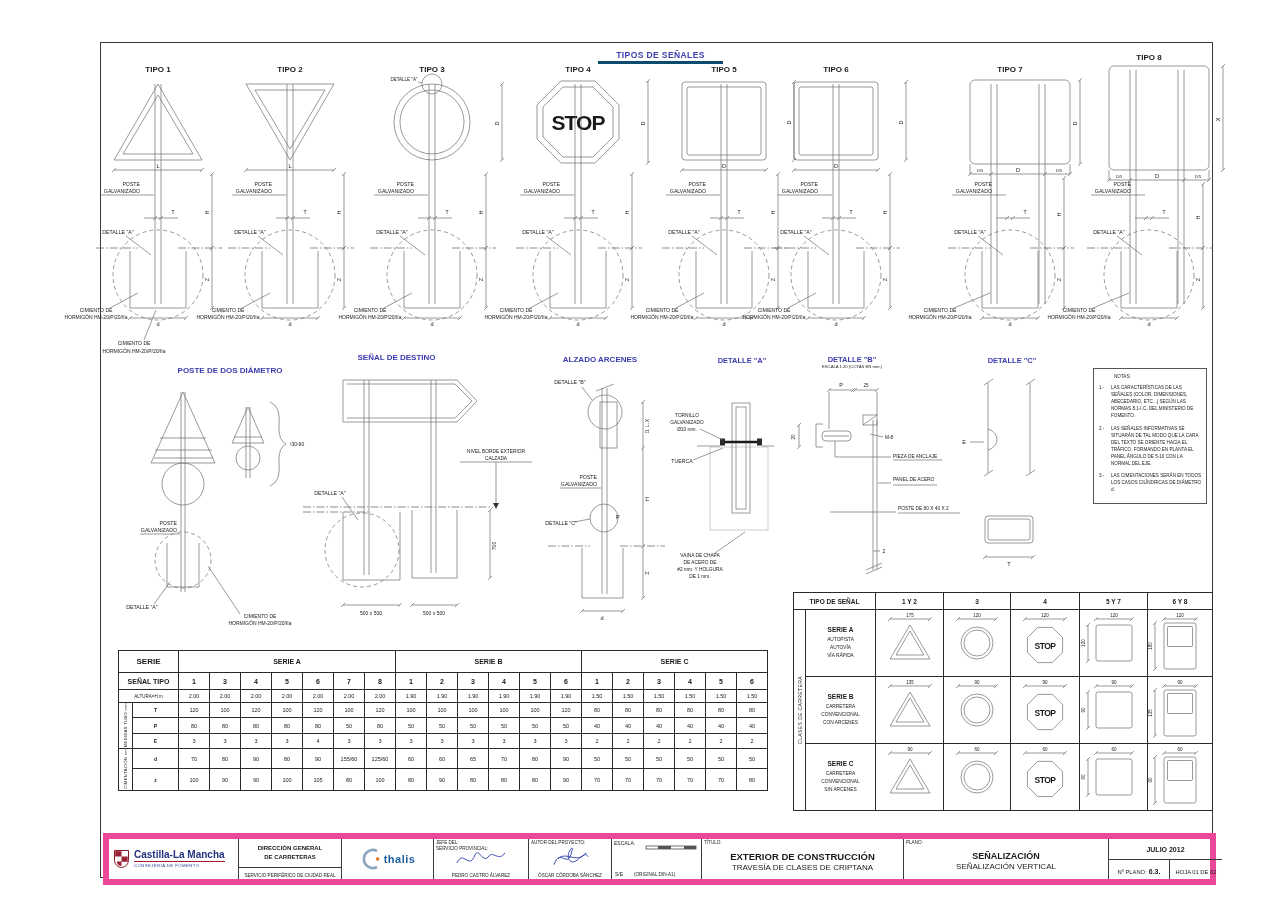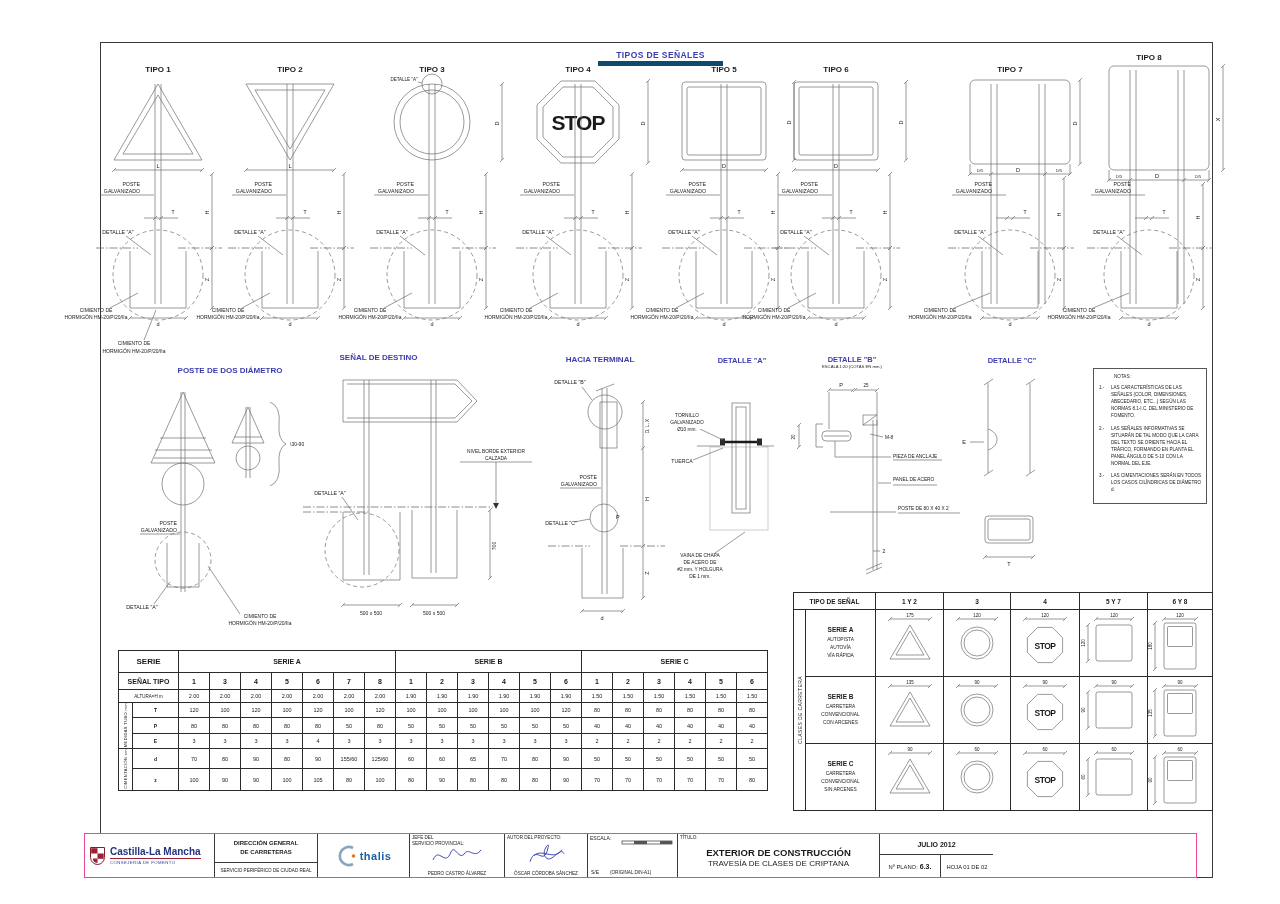--- a/index.html
+++ b/index.html
@@ -17,21 +17,21 @@
   .t8b{font-size:8px;font-weight:bold;}
   .stopT{font-size:21px;font-weight:bold;letter-spacing:-1px;}
   .stopS{font-size:8.5px;font-weight:bold;letter-spacing:-.5px;}
   .ln{stroke:#6f6f6f;stroke-width:.7;fill:none;}
   .lnD{stroke:#6f6f6f;stroke-width:.7;fill:none;stroke-dasharray:4 3;}
   .lnG{stroke:#6f6f6f;stroke-width:.8;fill:none;stroke-dasharray:8 2 1.5 2;}
   .lt{stroke:#ababab;stroke-width:.6;fill:none;}
   .thk{stroke:#1a1a1a;stroke-width:2.4;}
   .nut{fill:#2a2a2a;stroke:none;}
   .bhd{position:absolute;color:#3c3cae;font-weight:bold;text-align:center;}
-  .bhd-lg{font-size:8.5px;letter-spacing:.4px;border-bottom:5px solid #0c4a6e;padding-bottom:1px;text-align:center;}
+  .bhd-lg{font-size:8.5px;letter-spacing:.4px;border-bottom:3px solid #0c4a6e;padding-bottom:1px;text-align:center;}
   .bhd-md{font-size:8px;}
   .bhd-sm{font-size:7.5px;}
   .subesc{position:absolute;font-size:4.2px;color:#222;text-align:center;}
   .notas{position:absolute;left:1093px;top:368px;width:114px;height:136px;border:1px solid #555;
          font-size:4.6px;color:#222;padding:5px 4px 0 5px;box-sizing:border-box;background:#fff;}
   .notas-title{margin-left:15px;margin-bottom:5px;}
   .nota{display:flex;gap:3px;margin-bottom:5px;line-height:1.55;}
   .nnum{flex:0 0 9px;}
   .ntxt{flex:1;}
   table{border-collapse:collapse;table-layout:fixed;background:#fff;}
@@ -43,42 +43,42 @@
   .dtable .cell{font-size:5.5px;}
   .dtable .alt{font-size:4.5px;}
   .dtable .key{font-size:5px;font-weight:bold;}
   .dtable .vert,.stable .vert{font-size:4px;}
   .vtxt{writing-mode:vertical-rl;transform:rotate(180deg);letter-spacing:.4px;display:inline-block;}
   .stable .h2{font-size:6.5px;font-weight:bold;}
   .stable .vert{font-size:5px;}
   .serie-name{font-size:6.5px;font-weight:bold;margin-bottom:3px;}
   .serie-desc{font-size:4.8px;line-height:1.7;}
   .serie-cell{text-align:left;padding-left:7px;}
-  .tblock{position:absolute;left:84px;top:833px;width:1113px;height:45px;border:1px solid #ec4899;
+  .tblock{position:absolute;left:103px;top:833px;width:1113px;height:52px;border:6px solid #ec4899;
           display:flex;background:#fff;box-sizing:border-box;}
   .tb-cell{border-right:1px solid #3a3a3a;box-sizing:border-box;position:relative;overflow:hidden;flex:none;}
   .tb-label{position:absolute;left:2px;top:1px;font-size:4.6px;color:#222;line-height:1.2;}
   .tb-center{position:absolute;left:0;right:0;top:0;bottom:0;display:flex;flex-direction:column;
              align-items:center;justify-content:center;}
   .cl-name{font-size:10px;font-weight:bold;color:#23337e;line-height:1;}
   .cl-sub{font-size:4.3px;color:#2a46a0;letter-spacing:.4px;margin-top:1px;}
   .sig-name{position:absolute;bottom:1px;left:0;right:0;text-align:center;font-size:4.6px;color:#222;}
   .sig-svg{position:absolute;left:50%;top:50%;transform:translate(-50%,-55%);}
   .thalis-txt{font-size:11px;font-weight:bold;color:#1d5fa0;letter-spacing:.5px;}
 </style>
 </head>
 <body>
 
 <div id="page">
   <div class="sheet"></div>
 
   <div class="bhd bhd-lg" style="left:598px;top:50px;width:125px;">TIPOS DE SEÑALES</div>
   <div class="bhd bhd-md" style="left:160px;top:366px;width:140px;">POSTE DE DOS DIÁMETRO</div>
-  <div class="bhd bhd-md" style="left:316px;top:353px;width:125px;">SEÑAL DE DESTINO</div>
-  <div class="bhd bhd-md" style="left:540px;top:355px;width:120px;">HACIA TERMINAL</div>
+  <div class="bhd bhd-md" style="left:334px;top:353px;width:125px;">SEÑAL DE DESTINO</div>
+  <div class="bhd bhd-md" style="left:540px;top:355px;width:120px;">ALZADO ARCENES</div>
   <div class="bhd bhd-sm" style="left:692px;top:356px;width:100px;">DETALLE "A"</div>
   <div class="bhd bhd-sm" style="left:802px;top:355px;width:100px;">DETALLE "B"</div>
   <div class="subesc" style="left:792px;top:364px;width:120px;">ESCALA 1:20 (COTAS EN mm.)</div>
   <div class="bhd bhd-sm" style="left:962px;top:356px;width:100px;">DETALLE "C"</div>
 
   <div id="figs">
       <div class="fig" style="left: 94px; top: 60px;"><svg width="150" height="300">
           <polygon points="20,100 108,100 64,24" class="ln"></polygon>
           <polygon points="29,94 99,94 64,35" class="ln"></polygon>
           <text x="64" y="12" class="t8b">TIPO 1</text>
@@ -1024,20 +1024,27 @@
       <div style="position:absolute;bottom:2px;left:3px;font-size:5px;">S/E</div>
       <div style="position:absolute;bottom:2px;left:22px;font-size:4.6px;">(ORIGINAL DIN-A1)</div>
     </div>
     <div class="tb-cell" style="width:202px;">
       <div class="tb-label">TÍTULO:</div>
       <div class="tb-center" style="padding-top:4px;">
         <div style="font-size:9.5px;font-weight:bold;">EXTERIOR DE CONSTRUCCIÓN</div>
         <div style="font-size:8px;margin-top:1px;">TRAVESÍA DE CLASES DE CRIPTANA</div>
       </div>
     </div>
+    <div class="tb-cell" style="width:205px;">
+      <div class="tb-label">PLANO:</div>
+      <div class="tb-center" style="padding-top:4px;">
+        <div style="font-size:9px;font-weight:bold;">SEÑALIZACIÓN</div>
+        <div style="font-size:8px;margin-top:1px;">SEÑALIZACIÓN VERTICAL</div>
+      </div>
+    </div>
     <div class="tb-cell" style="width:113px;border-right:none;">
       <div style="height:20px;border-bottom:1px solid #3a3a3a;display:flex;align-items:center;justify-content:center;font-size:7px;font-weight:bold;">JULIO 2012</div>
       <div style="display:flex;height:23px;">
         <div style="width:60px;border-right:1px solid #3a3a3a;display:flex;align-items:center;justify-content:center;gap:2px;font-size:5.8px;">
           <span>Nº PLANO:</span>
           <span style="font-weight:bold;font-size:7px;">6.3.</span>
         </div>
         <div style="flex:1;display:flex;align-items:center;justify-content:center;font-size:5.8px;">HOJA 01 DE 02</div>
       </div>
     </div>

